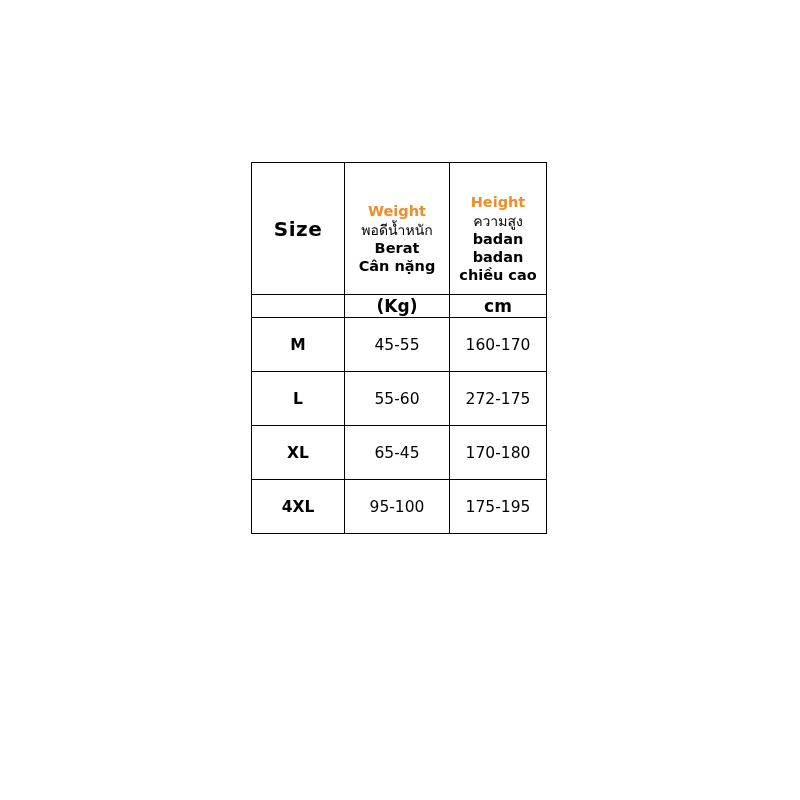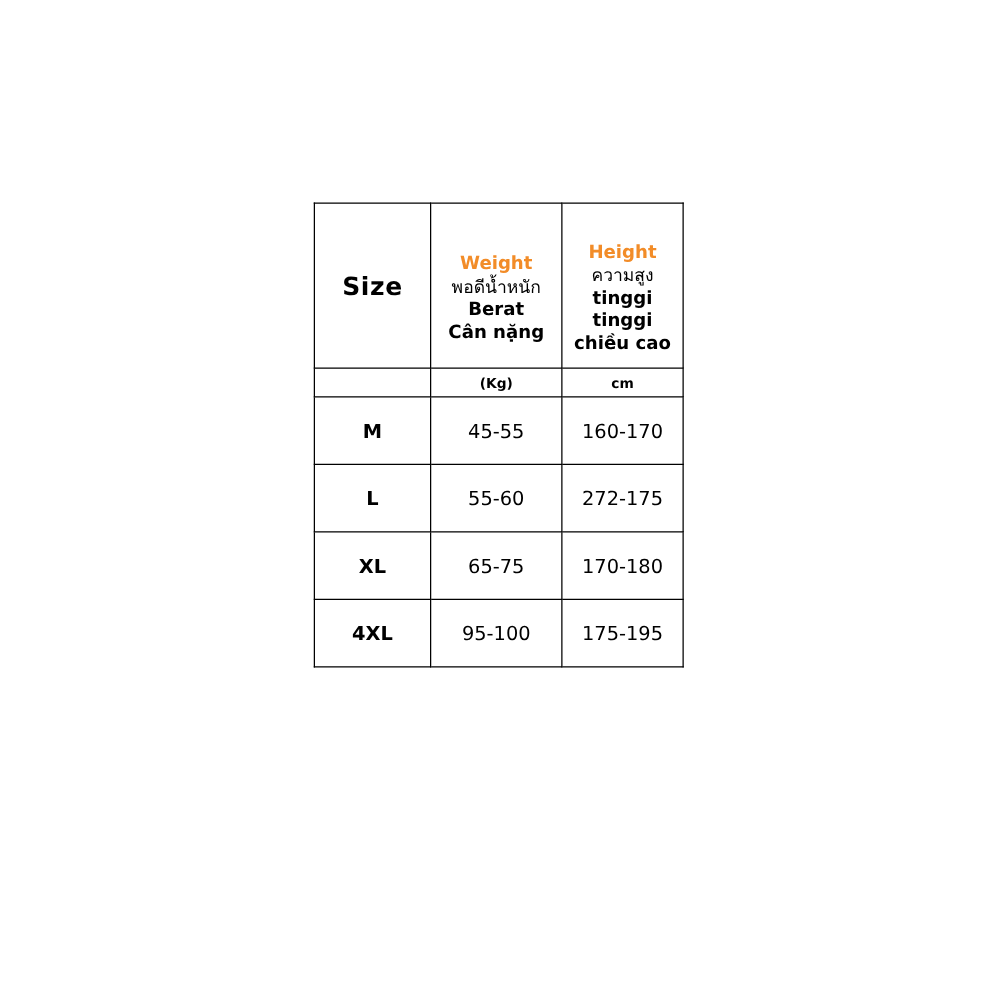--- a/index.html
+++ b/index.html
@@ -94,21 +94,21 @@
   .cell-unit-blank {
     height: 22px;
     border-left: 1px solid #000000;
     border-right: 1px solid #000000;
     border-top: 0;
     border-bottom: 1px solid #000000;
   }
 
   .cell-unit {
     height: 22px;
-    font-size: 11px;
+    font-size: 17px;
     font-weight: bold;
   }
 
   
   .data-row td {
     height: 53px;
   }
 
   .cell-size-label {
     font-size: 15.5px;
@@ -144,21 +144,21 @@
             <span class="metric-th">พอดีน้ำหนัก</span>
             <span class="metric-id">Berat</span>
             <span class="metric-vi">Cân nặng</span>
           </div>
         </td>
 
         <td class="cell-metric-header">
           <div class="metric-stack">
             <span class="metric-en">Height</span>
             <span class="metric-th">ความสูง</span>
-            <span class="metric-id">tinggi tinggi</span>
+            <span class="metric-id">badan badan</span>
             <span class="metric-vi">chiều cao</span>
           </div>
         </td>
       </tr>
 
       <tr>
         <td class="cell-unit-blank"></td>
         <td class="cell-unit">(Kg)</td>
         <td class="cell-unit">cm</td>
       </tr>
@@ -170,21 +170,21 @@
       </tr>
 
       <tr class="data-row">
         <td class="cell-size-label">L</td>
         <td class="cell-value">55-60</td>
         <td class="cell-value">272-175</td>
       </tr>
 
       <tr class="data-row">
         <td class="cell-size-label">XL</td>
-        <td class="cell-value">65-75</td>
+        <td class="cell-value">65-45</td>
         <td class="cell-value">170-180</td>
       </tr>
 
 
 
       <tr class="data-row">
         <td class="cell-size-label">4XL</td>
         <td class="cell-value">95-100</td>
         <td class="cell-value">175-195</td>
       </tr>

